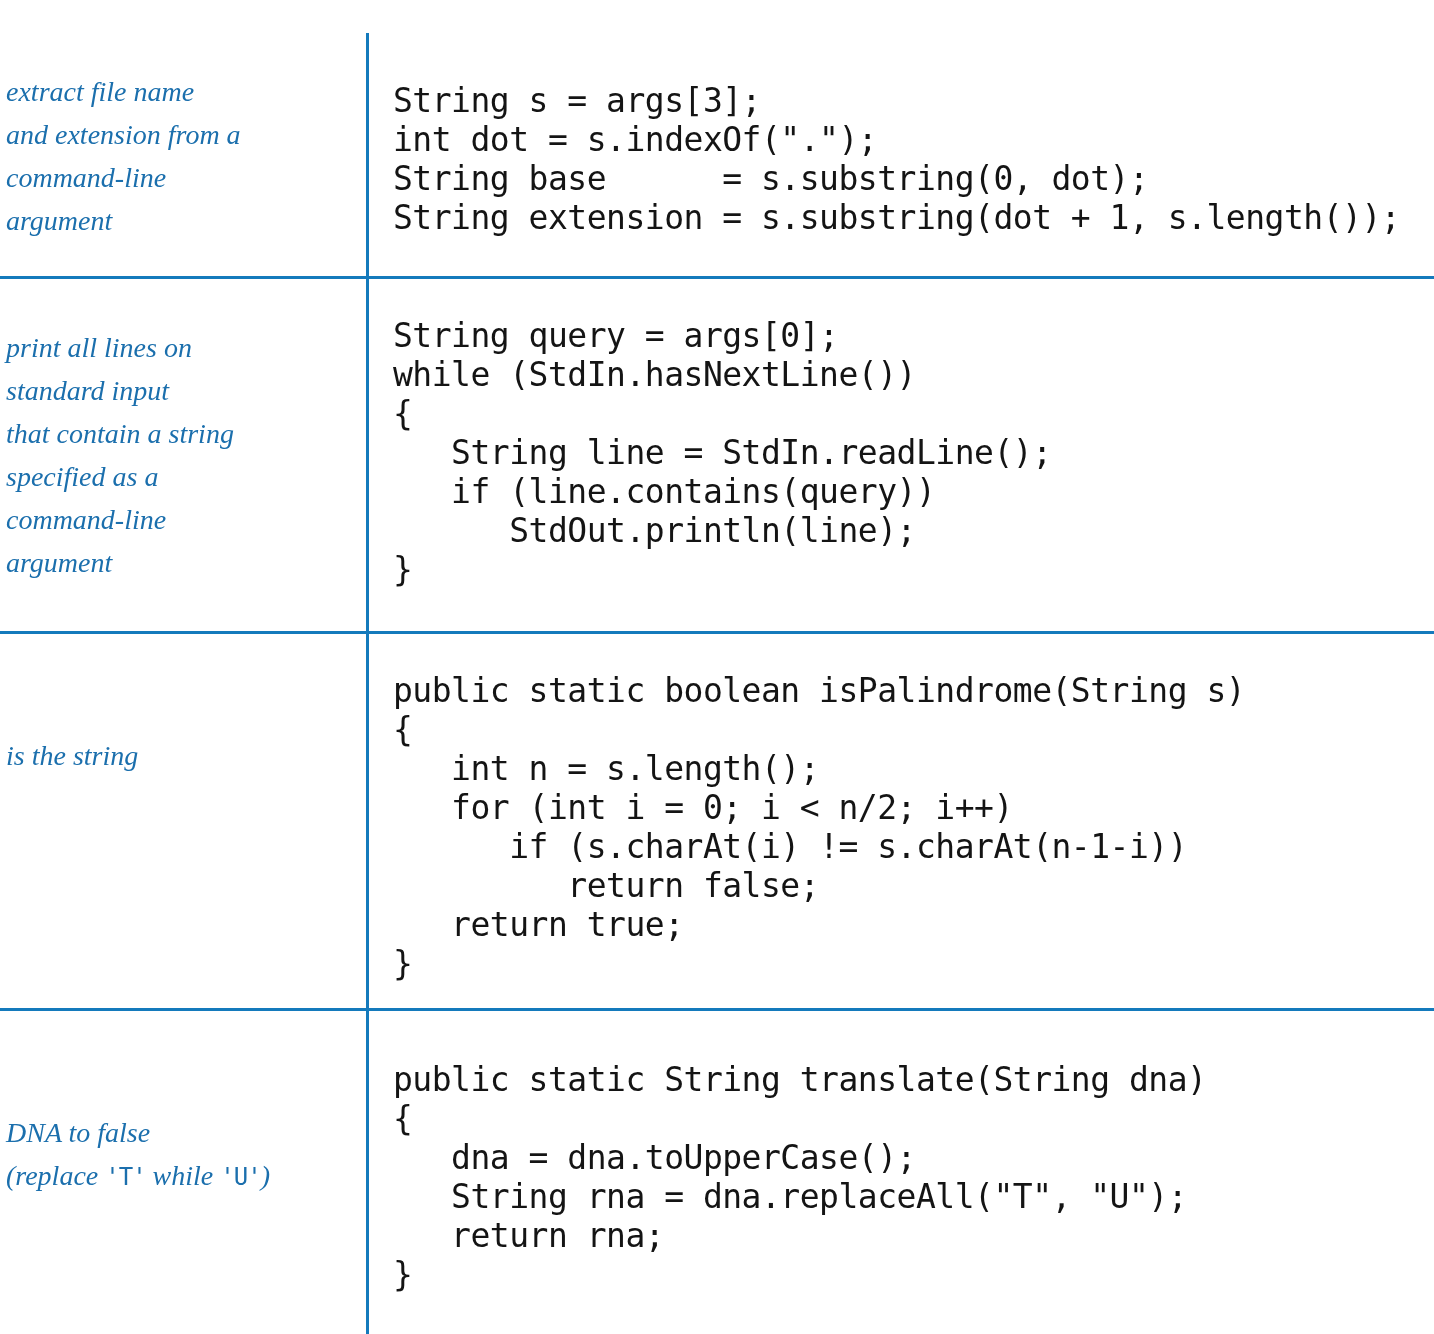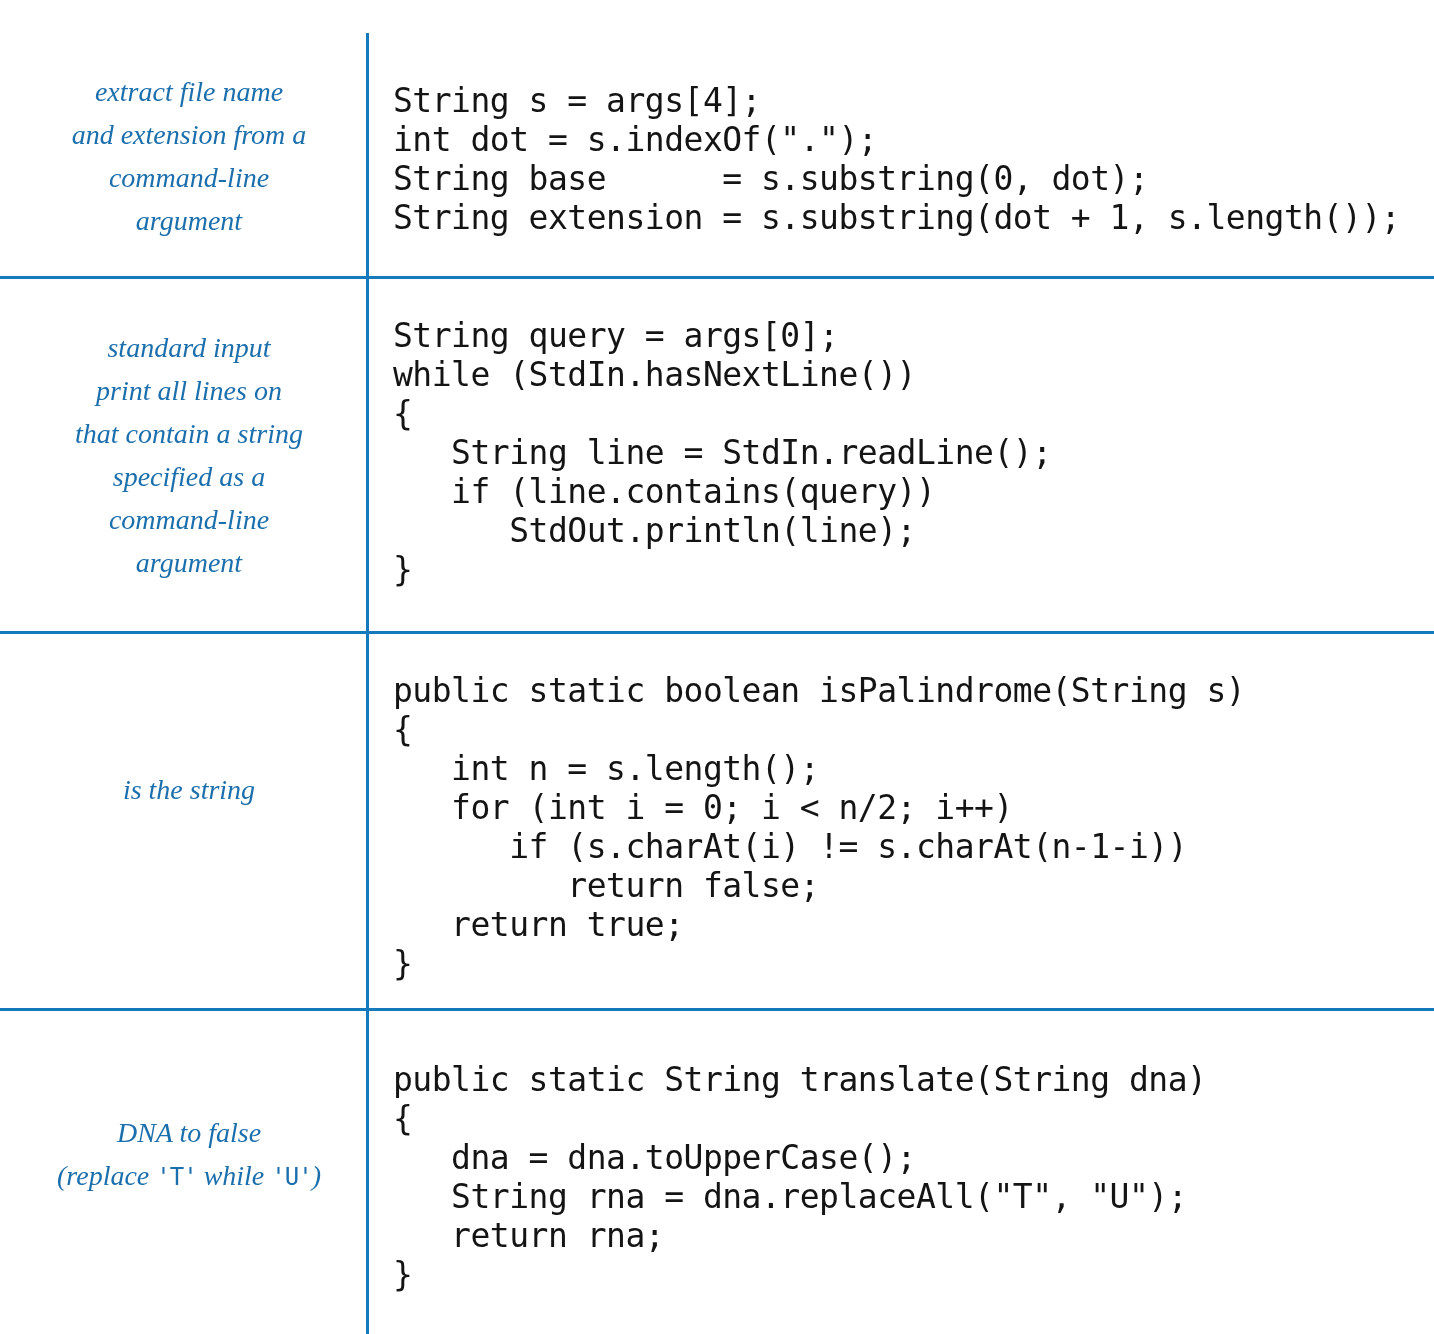--- a/index.html
+++ b/index.html
@@ -31,21 +31,20 @@
     position: absolute;
     left: 0;
     width: 1434px;
     height: 3px;
     background: var(--line-blue);
   }
   .caption {
     position: absolute;
     left: 6px;
     width: 366px;
-    text-align: center;
     font-family: "Liberation Serif", "DejaVu Serif", serif;
     font-style: italic;
     font-size: 28px;
     line-height: 43px;
     color: var(--accent-blue);
   }
   .cap-line { white-space: nowrap; }
   .cap-mono {
     font-family: "DejaVu Sans Mono", monospace;
     font-style: normal;
@@ -73,42 +72,42 @@
   <div class="hline" style="top:276px"></div>
   <div class="hline" style="top:631px"></div>
   <div class="hline" style="top:1008px"></div>
 
   <div class="caption" style="top:70px">
     <div class="cap-line">extract file name</div>
     <div class="cap-line">and extension from a</div>
     <div class="cap-line">command-line</div>
     <div class="cap-line">argument</div>
   </div>
-  <pre class="code" style="top:81px">String s = args[4];
+  <pre class="code" style="top:81px">String s = args[3];
 int dot = s.indexOf(".");
 String base      = s.substring(0, dot);
 String extension = s.substring(dot + 1, s.length());</pre>
 
   <div class="caption" style="top:326px">
+    <div class="cap-line">print all lines on</div>
     <div class="cap-line">standard input</div>
-    <div class="cap-line">print all lines on</div>
     <div class="cap-line">that contain a string</div>
     <div class="cap-line">specified as a</div>
     <div class="cap-line">command-line</div>
     <div class="cap-line">argument</div>
   </div>
   <pre class="code" style="top:316px">String query = args[0];
 while (StdIn.hasNextLine())
 {
    String line = StdIn.readLine();
    if (line.contains(query))
       StdOut.println(line);
 }</pre>
 
-  <div class="caption" style="top:768px">
+  <div class="caption" style="top:734px">
     <div class="cap-line">is the string</div>
   </div>
   <pre class="code" style="top:671px">public static boolean isPalindrome(String s)
 {
    int n = s.length();
    for (int i = 0; i &lt; n/2; i++)
       if (s.charAt(i) != s.charAt(n-1-i))
          return false;
    return true;
 }</pre>

